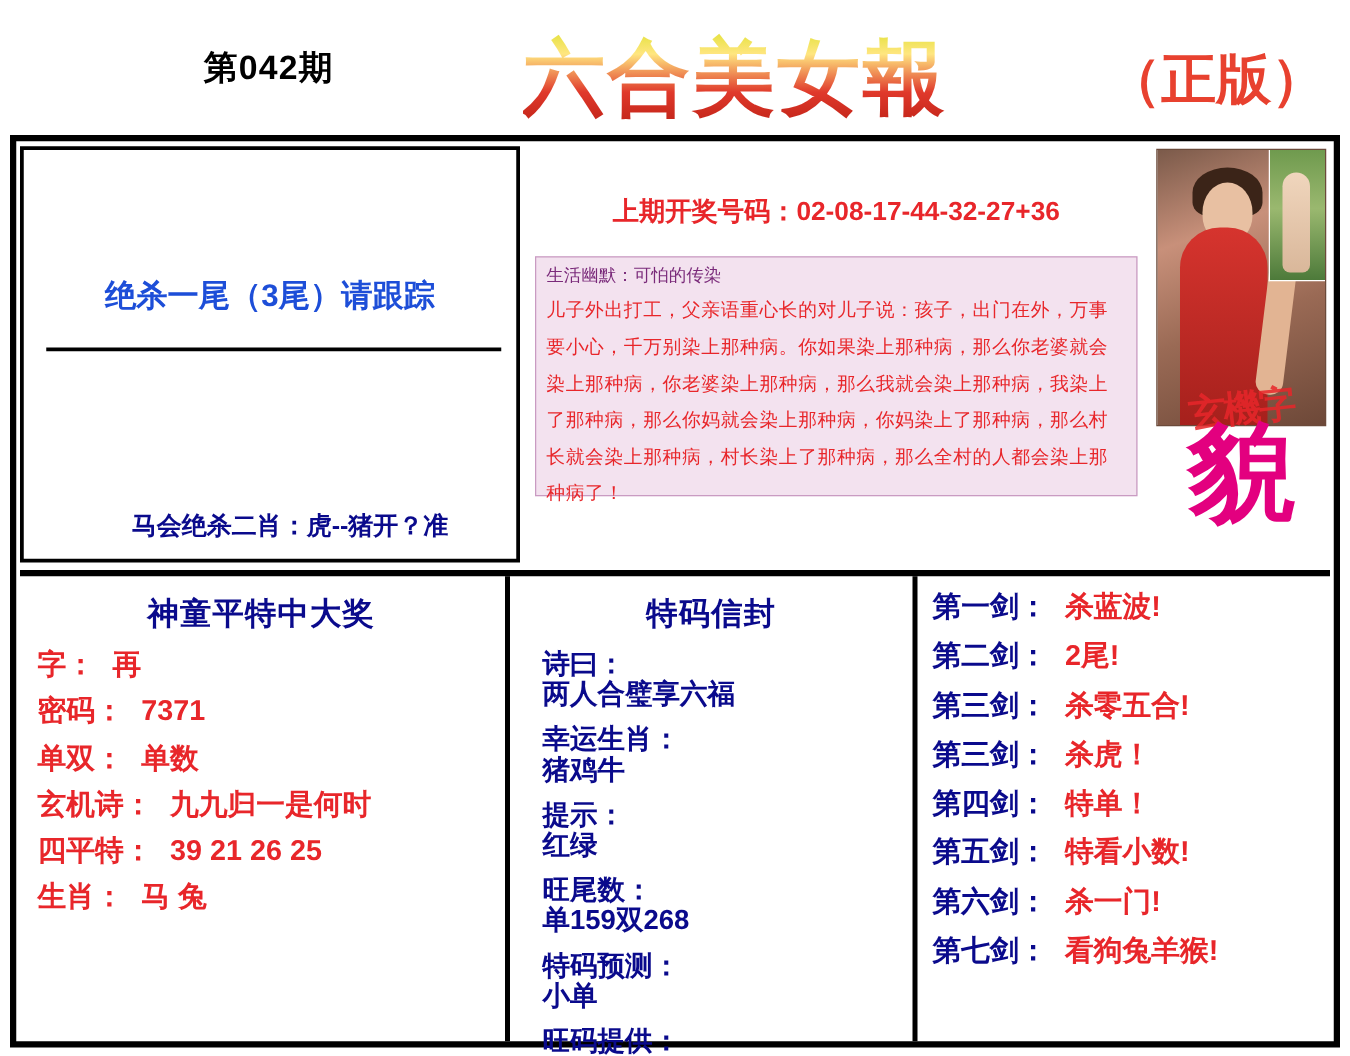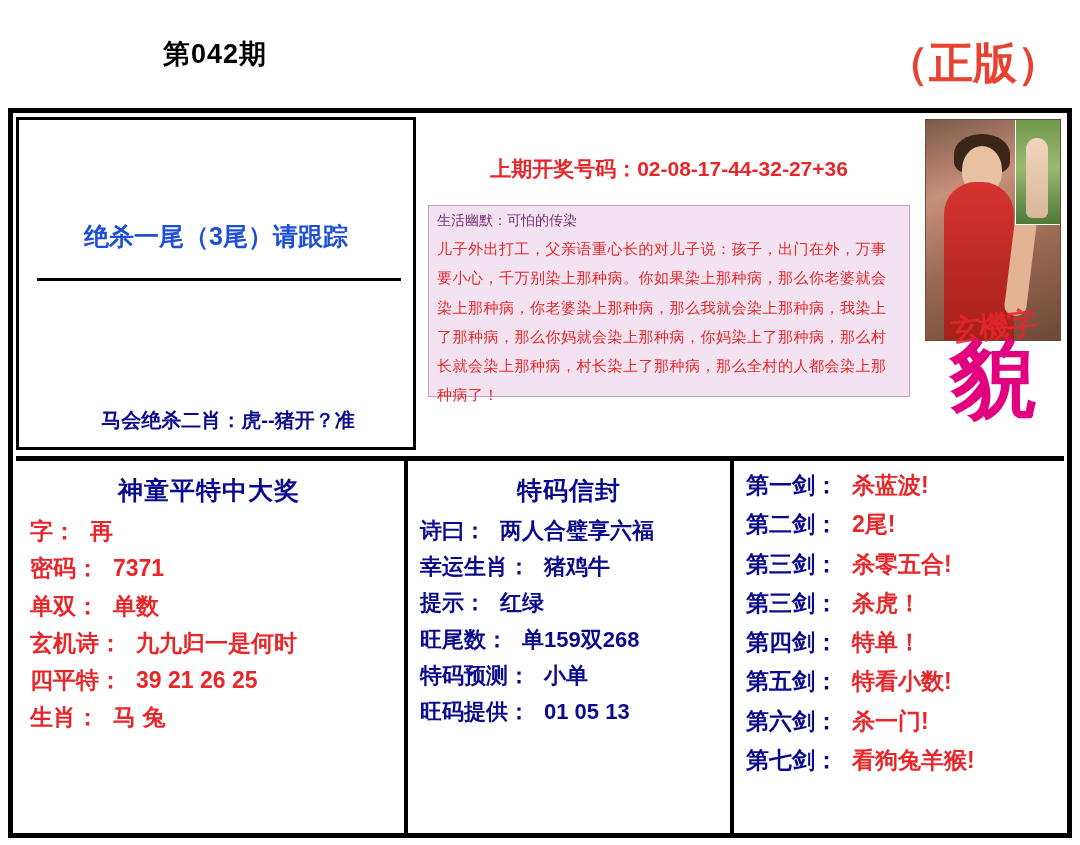--- a/index.html
+++ b/index.html
@@ -88,27 +88,28 @@
   .tl-rule {
     position: absolute;
     left: 18px;
     top: 158px;
     width: 364px;
     height: 3px;
     background: #000;
   }
   .tl-bottom {
     position: absolute;
-    left: 12px;
+    left: 0;
     top: 287px;
     width: 100%;
     text-align: center;
     font-size: 20px;
     font-weight: bold;
     color: #0a0a8c;
+    padding-left: 16px;
   }
 
   
   .panel-tm {
     position: absolute;
     left: 424px;
     top: 117px;
     width: 490px;
     height: 333px;
     box-sizing: border-box;
@@ -317,40 +318,42 @@
     padding: 6px 0 6px 14px;
     line-height: 1.1;
   }
   .kv-row .k { white-space: nowrap; }
   .kv-row .v { margin-left: 14px; white-space: nowrap; }
 
   .col2 .kv-row {
     color: #0a0a8c;
     font-size: 22px;
     padding-left: 10px;
+    flex-direction: column;
   }
 
   .sword-row {
     display: flex;
     align-items: baseline;
     font-size: 23px;
     font-weight: bold;
     color: #0a0a8c;
     padding: 7px 0 7px 10px;
     line-height: 1.1;
   }
   .sword-row .k { white-space: nowrap; }
   .sword-row .v { margin-left: 14px; color: #e8262a; white-space: nowrap; }
 </style>
 </head>
 <body>
 
 <div id="page">
 
   <div class="issue-no">第042期</div>
+  <div class="masthead">六合美女報</div>
   <div class="masthead-suffix">（正版）</div>
 
   <div class="frame"></div>
 
   <div class="panel-tl">
     <div class="tl-title">绝杀一尾（3尾）请跟踪</div>
     <div class="tl-rule"></div>
     <div class="tl-bottom">马会绝杀二肖：虎--猪开？准</div>
   </div>
 

